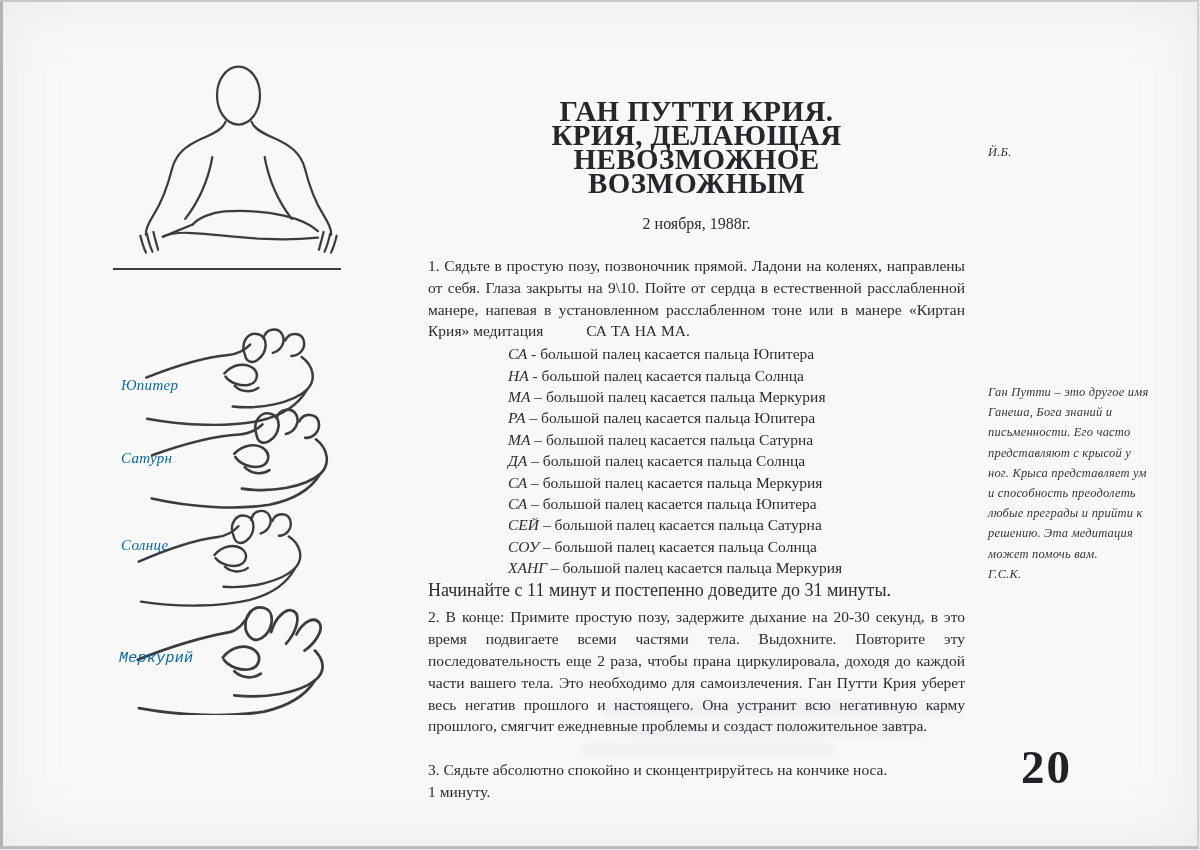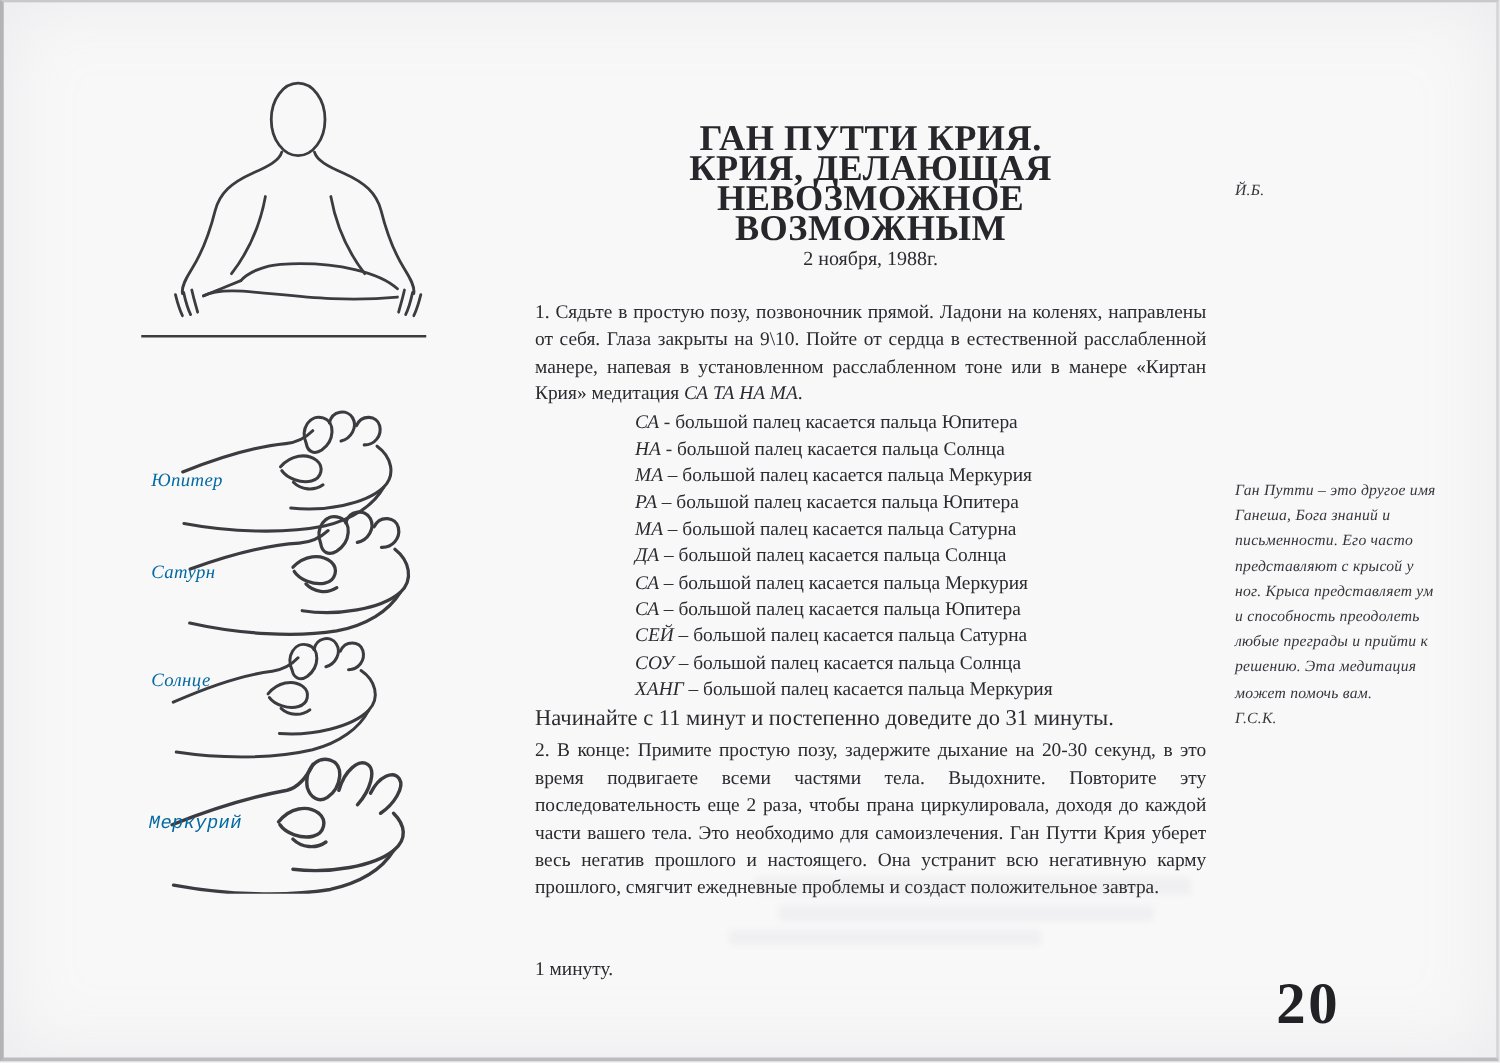--- a/index.html
+++ b/index.html
@@ -47,31 +47,31 @@
     font-weight:bold;
     font-size:29px;
     line-height:24px;
     letter-spacing:.4px;
     color:#26262b;
     margin-top:47px;
   }
   .doc-date{
     text-align:center;
     font-size:16px;
-    margin-top:4px;
+    margin-top:20px;
     color:#2b2b30;
   }
   .para{
     font-size:15.5px;
     line-height:21.8px;
     text-align:justify;
     margin:0;
   }
   .p1{margin-top:22px;}
-  .mantra-inline{font-style:italic;}
+  .mantra-inline{margin-left:39px;}
   .mantra-list{
     margin:1px 0 0 80px;
     font-size:15.5px;
     line-height:21.4px;
   }
   .mantra-row{white-space:nowrap;}
   .mantra-syllable{font-style:italic;}
   .closing-line{
     font-size:18px;line-height:21.8px;margin-top:1px;
   }
@@ -89,21 +89,20 @@
   }
   .note-1{top:140px;}
   .note-2{top:380px;}
   .note-sig{margin-top:0;}
 
   
   .page-number{
     position:absolute;left:1018px;top:738px;
     font-size:47px;font-weight:bold;color:#222226;
     letter-spacing:2px;
-    margin-top:36px;
   }
 
   
   .bleed{
     position:absolute;background:#6a6a78;opacity:.055;
     filter:blur(2.5px);border-radius:3px;
   }
   .bleed-1{left:600px;top:700px;width:350px;height:14px;}
   .bleed-2{left:620px;top:722px;width:300px;height:13px;}
   .bleed-3{left:580px;top:742px;width:250px;height:12px;}
@@ -202,21 +201,21 @@
       <div class="mantra-row"><span class="mantra-syllable">СЕЙ</span><span> – большой палец касается пальца Сатурна</span></div>
       <div class="mantra-row"><span class="mantra-syllable">СОУ</span><span> – большой палец касается пальца Солнца</span></div>
       <div class="mantra-row"><span class="mantra-syllable">ХАНГ</span><span> – большой палец касается пальца Меркурия</span></div>
     </div>
 
     <div class="closing-line">Начинайте с 11 минут и постепенно доведите до 31 минуты.</div>
 
     <p class="para p2">2. В конце: Примите  простую позу, задержите дыхание на 20-30 секунд, в это время  подвигаете  всеми  частями  тела.  Выдохните.  Повторите  эту последовательность  еще  2  раза,  чтобы  прана  циркулировала,  доходя  до каждой части вашего тела. Это необходимо для самоизлечения. Ган  Путти Крия  уберет  весь  негатив  прошлого  и  настоящего.  Она  устранит  всю негативную  карму  прошлого,  смягчит  ежедневные  проблемы  и  создаст положительное завтра.</p>
 
     <p class="para p3">
-      <br>
+      <span>3. Сядьте абсолютно спокойно и сконцентрируйтесь на кончике носа.</span><br>
       <span>1 минуту.</span>
     </p>
   </div>
 
   <div class="margin-note note-1">
     <div class="note-sig">Й.Б.</div>
   </div>
 
   <div class="margin-note note-2">
     <span>Ган Путти – это другое имя Ганеша, Бога знаний и письменности. Его часто представляют с крысой у ног. Крыса представляет ум и способность преодолеть любые преграды и прийти к решению. Эта медитация может помочь вам.</span>

